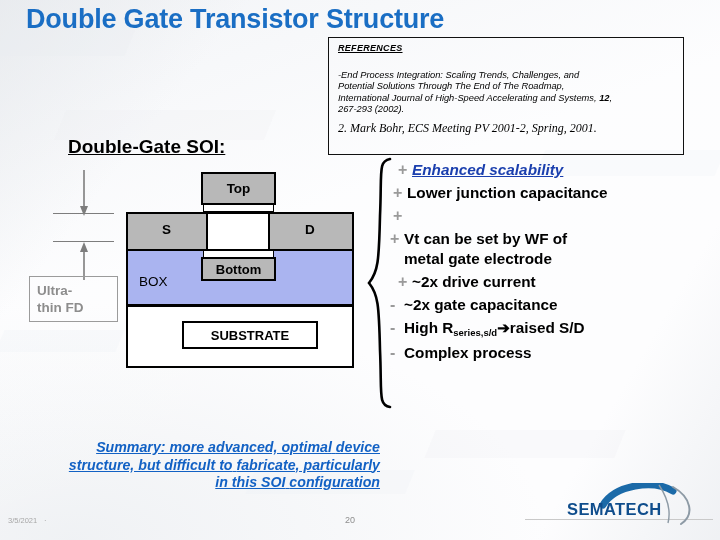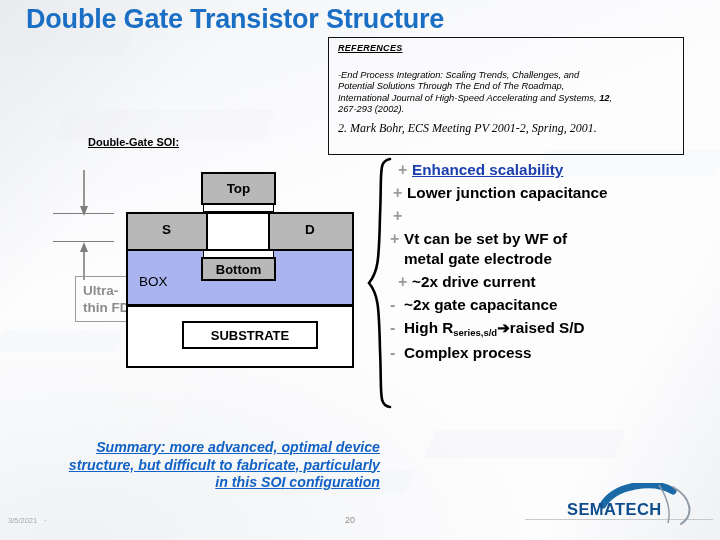--- a/index.html
+++ b/index.html
@@ -76,26 +76,25 @@
     font-family: "Liberation Serif", serif;
     font-style: italic;
   }
   .ref-item b { font-weight: bold; }
 
   
   .dg-heading {
     position: absolute;
     left: 68px;
     top: 136px;
-    font-size: 11px;
+    font-size: 19px;
     font-weight: bold;
     color: #000;
     text-decoration: underline;
     white-space: nowrap;
-    margin-left: 20px;
   }
 
   
   .diagram { position: absolute; left: 0; top: 0; width: 720px; height: 540px; }
 
   .d-substrate {
     position: absolute;
     left: 126px; top: 305px;
     width: 228px; height: 63px;
     background: #ffffff;
@@ -200,21 +199,20 @@
     left: 29px; top: 276px;
     width: 89px; height: 46px;
     border: 1.4px solid #9b9b9b;
     box-sizing: border-box;
     display: flex; flex-direction: column;
     align-items: flex-start; justify-content: center;
     padding-left: 7px;
     color: #8d8d8d;
     font-size: 13.5px; font-weight: bold;
     line-height: 17px;
-    margin-left: 46px;
   }
 
   
   .brace-svg { position: absolute; left: 366px; top: 156px; }
 
   
   .bullets {
     position: absolute;
     left: 390px; top: 160px;
     width: 320px;
@@ -234,20 +232,21 @@
     text-align: left;
   }
   .btext {
     font-size: 15.3px;
     font-weight: bold;
     color: #000;
     line-height: 20px;
   }
   .bullet.first .btext {
     color: #1b3fae;
+    font-style: italic;
     text-decoration: underline;
     font-size: 15.3px;
   }
   .bullet.b1 { margin-left: 8px; }
   .bullet.b2 { margin-left: 3px; }
   .bullet.b3 { margin-left: 3px; }
   .bullet.b4 { margin-left: 0px; }
   .bullet.b5 { margin-left: 8px; }
   .bullet.b6 { margin-left: 0px; }
   .bullet.b7 { margin-left: 0px; }

